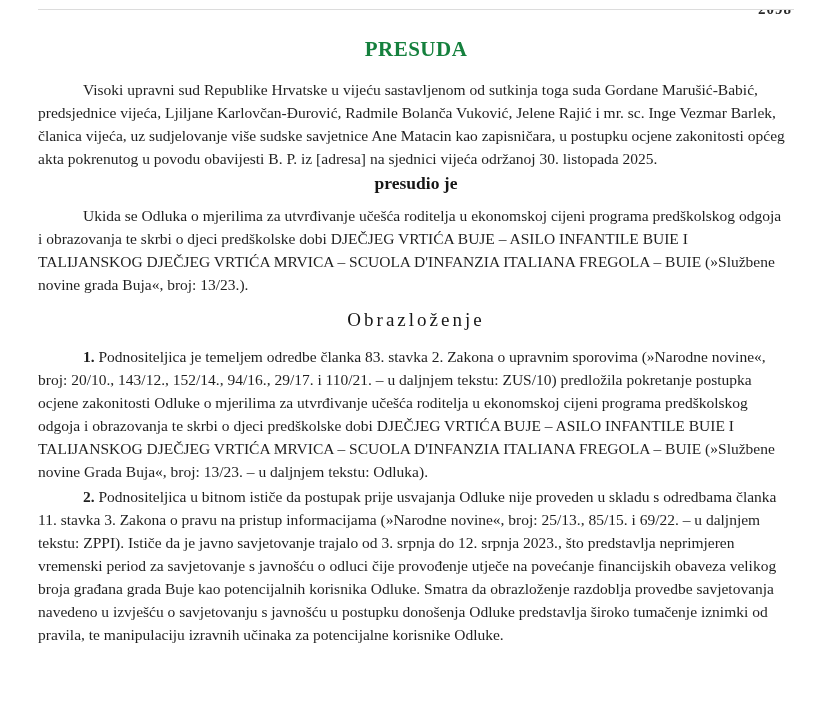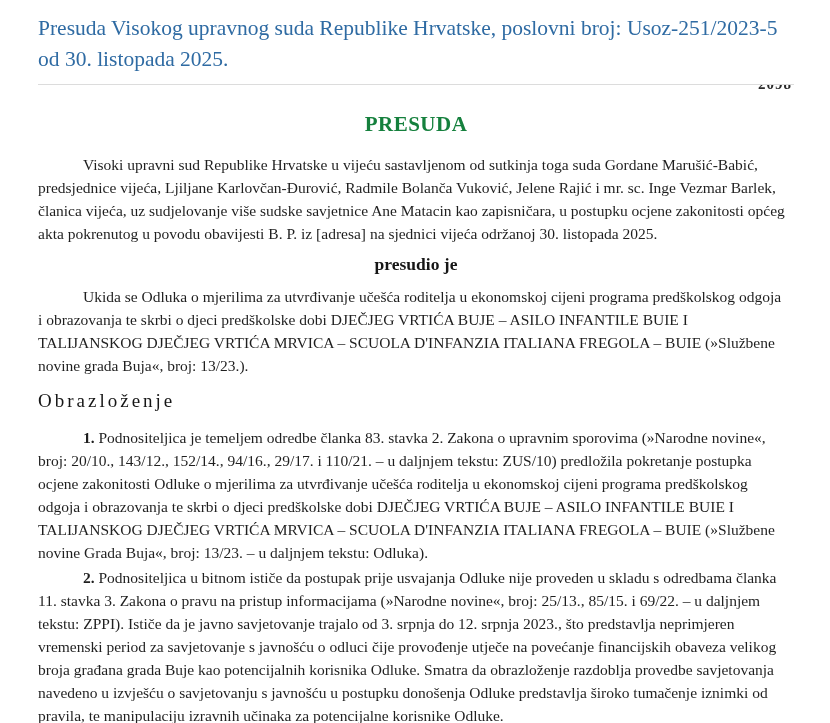--- a/index.html
+++ b/index.html
@@ -57,37 +57,37 @@
     margin: 0 8px 2px 0;
     text-indent: 45px;
     text-align: left;
     color: #1f1f1f;
   }
   .verdict-heading {
     text-align: center;
     font-size: 17.5px;
     font-weight: bold;
     color: #161616;
-    margin: 9px 0 10px 0;
+    margin: 3px 0 10px 0;
   }
   .reasoning-heading {
+    text-align: center;
     font-size: 19px;
     font-weight: normal;
     letter-spacing: 3px;
     color: #161616;
     margin: 13px 0 14px 0;
   }
   .para b { font-weight: bold; }
 </style>
 </head>
 <body>
 
 <div class="viewer">
 
-  <div class="doc-title">Presuda Visokog upravnog suda Republike Hrvatske, poslovni broj: Usoz-251/2023-5 od 30. listopada 2025.</div>
 
   <div class="pdf-page">
 
     <div class="pagenum-clip">
       <span>2098</span>
     </div>
 
     <div class="judgment-heading">PRESUDA</div>
 
     <p class="para">Visoki upravni sud Republike Hrvatske u vijeću sastavljenom od sutkinja toga suda Gordane Marušić-Babić, predsjednice vijeća, Ljiljane Karlovčan-Đurović, Radmile Bolanča Vuković, Jelene Rajić i mr. sc. Inge Vezmar Barlek, članica vijeća, uz sudjelovanje više sudske savjetnice Ane Matacin kao zapisničara, u postupku ocjene zakonitosti općeg akta pokrenutog u povodu obavijesti B. P. iz [adresa] na sjednici vijeća održanoj 30. listopada 2025.</p>

